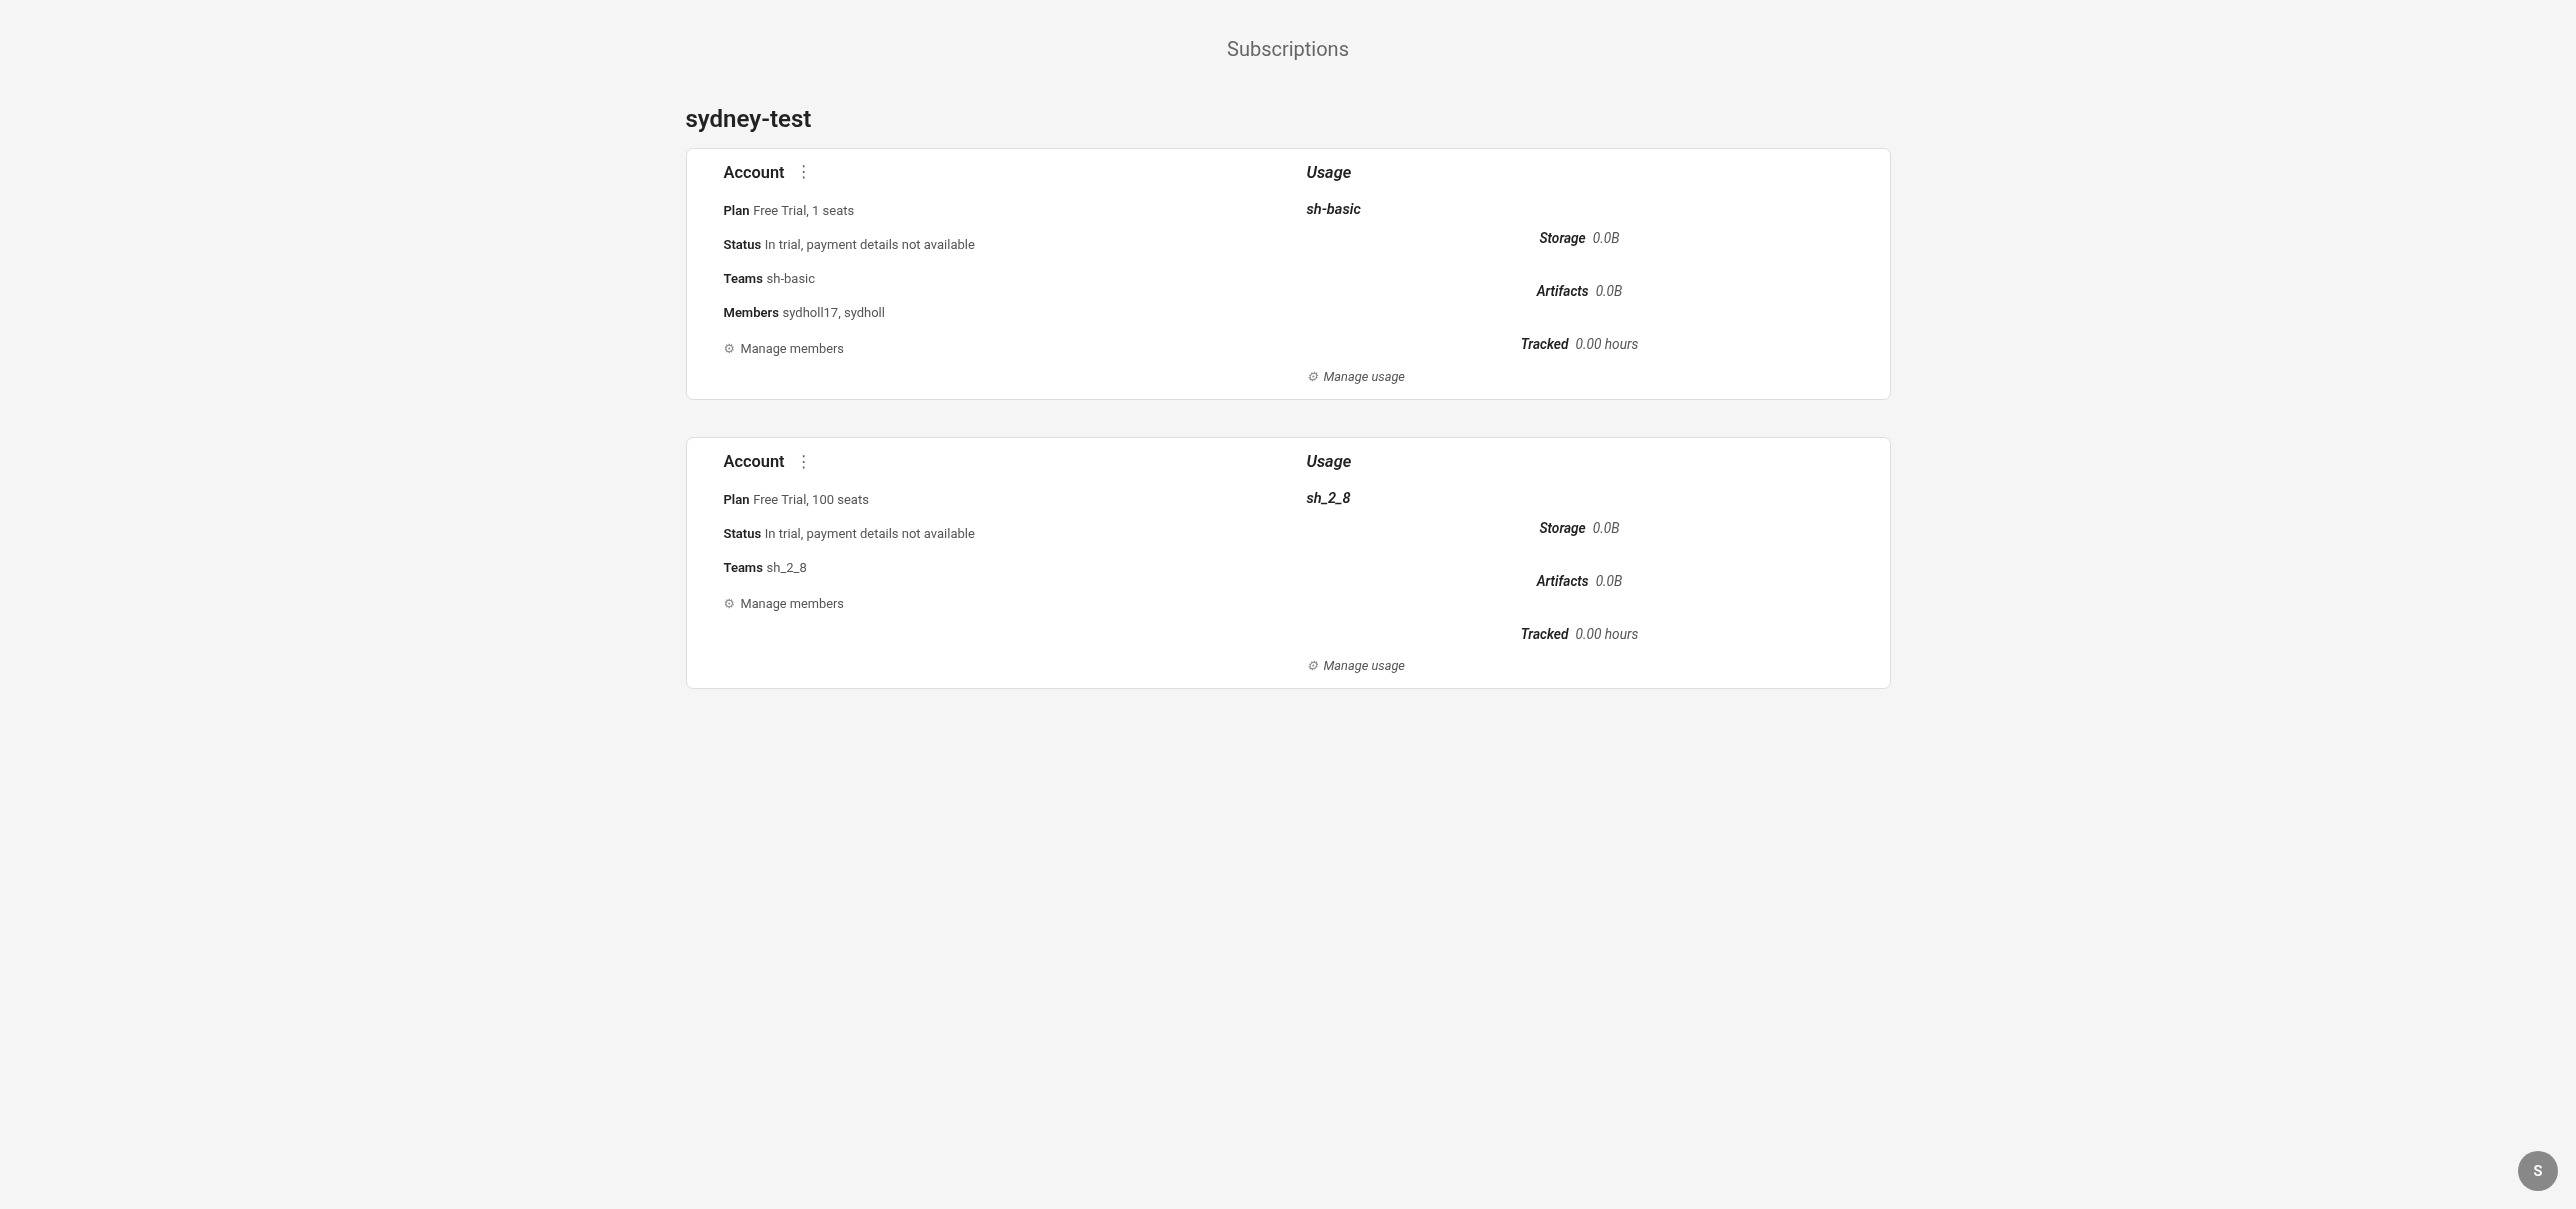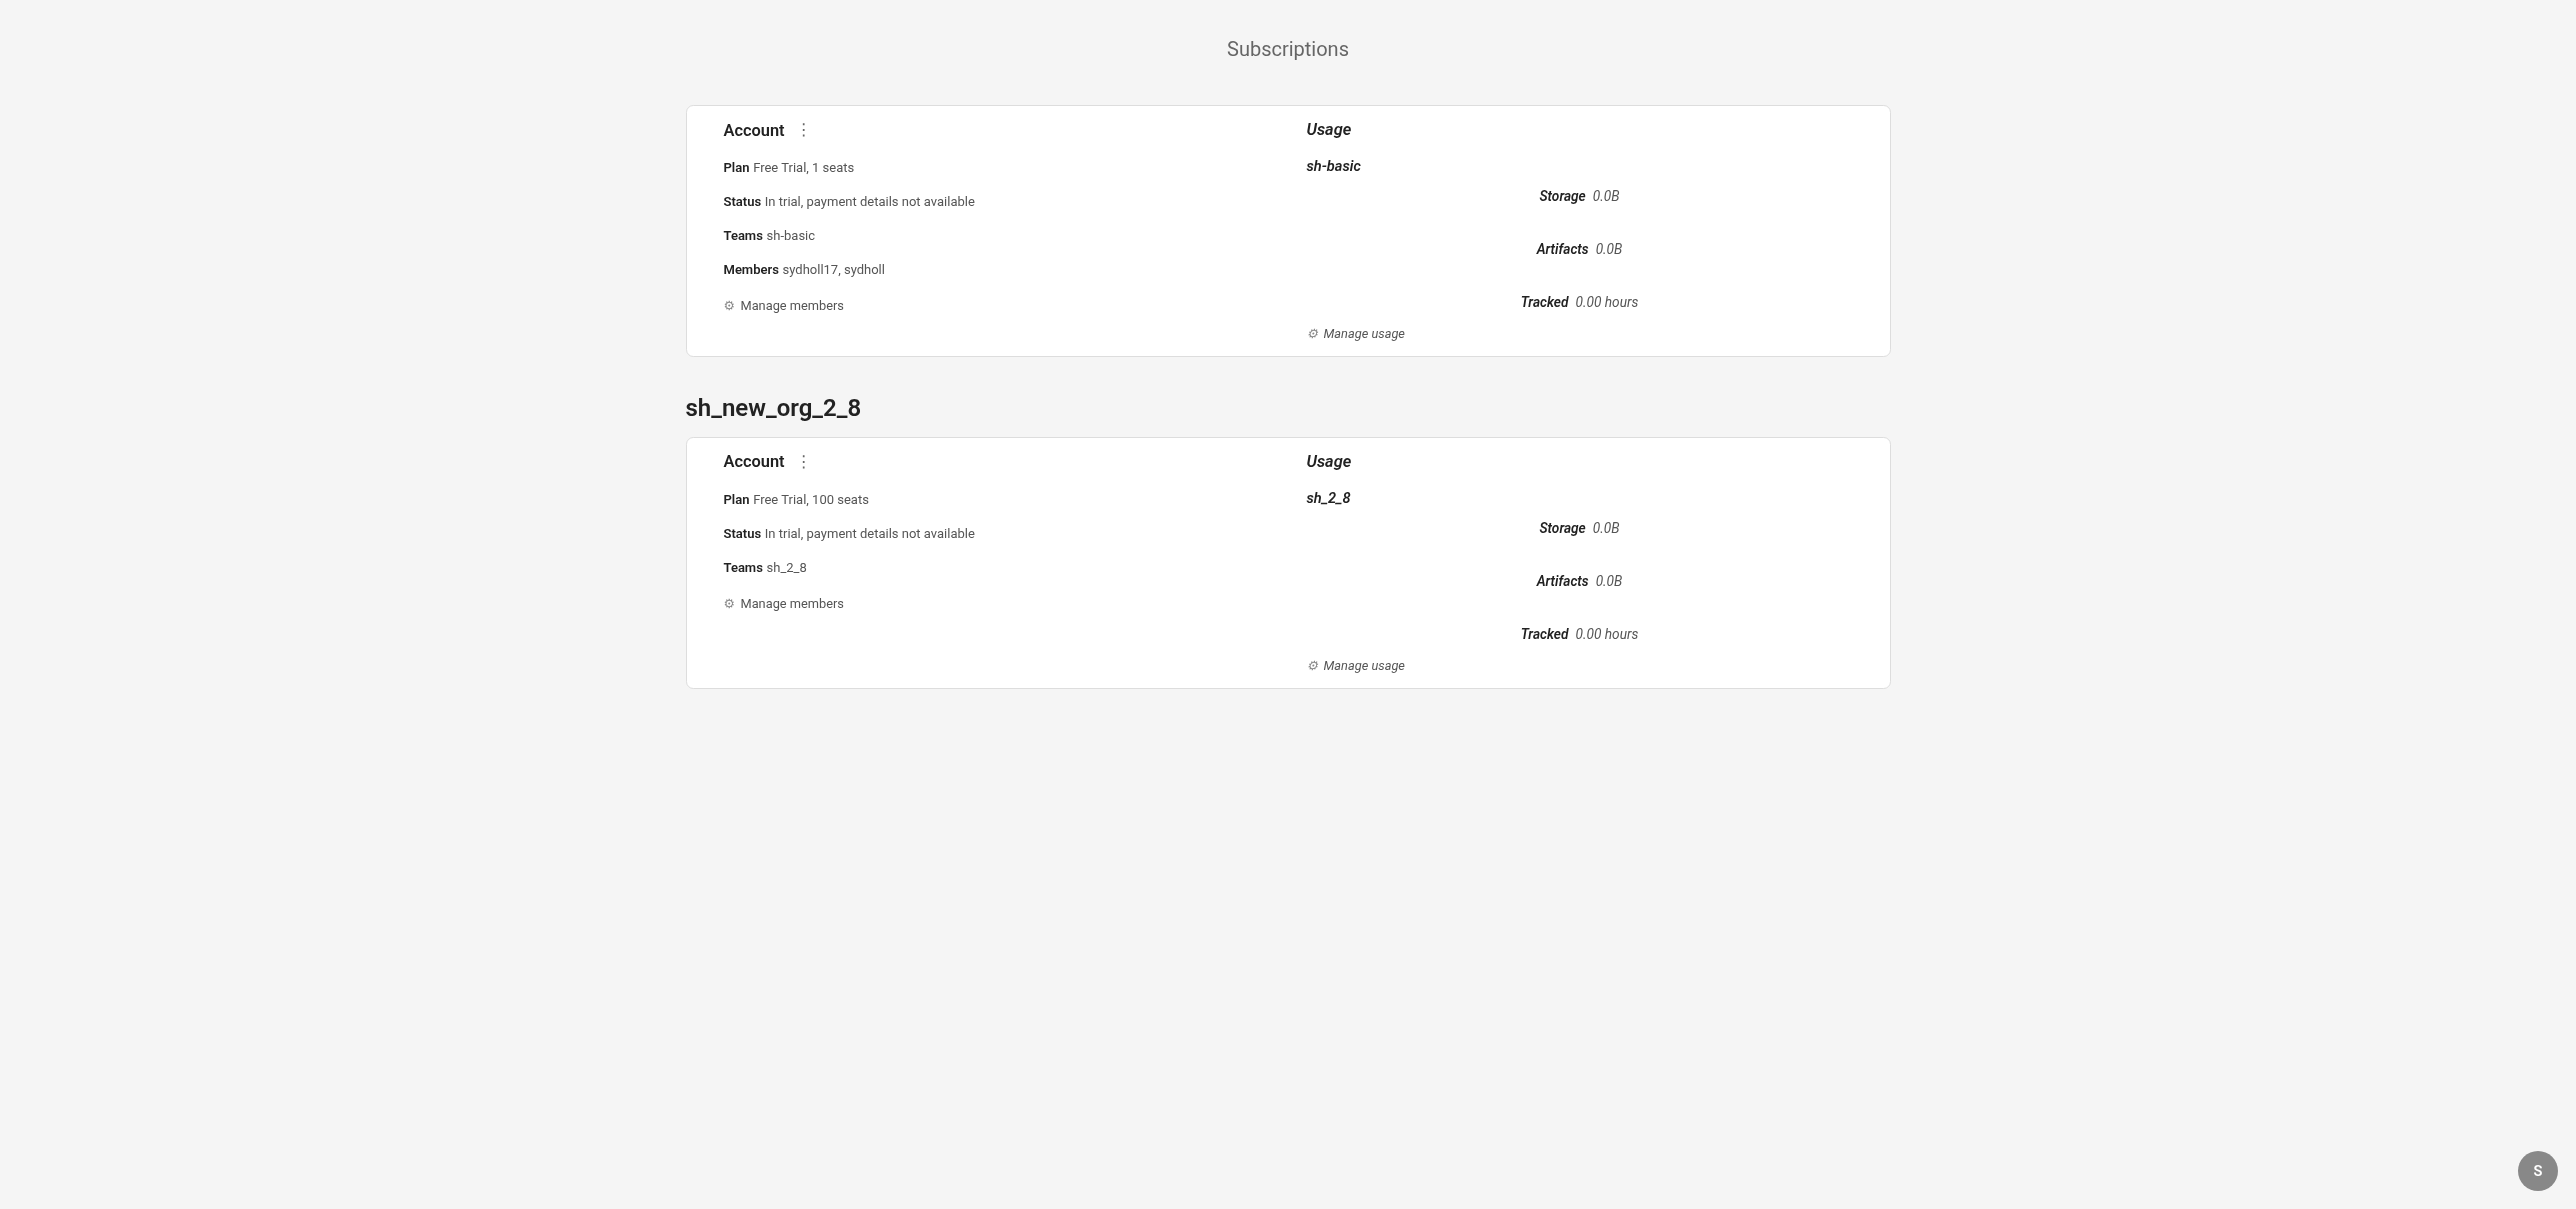--- a/index.html
+++ b/index.html
@@ -159,20 +159,21 @@
     }
   </style>
 </head>
 <body>
 
 <div class="page-container">
   <h1 class="page-title">Subscriptions</h1>
 
   <div id="orgs-container">
       <div class="org-section">
+        <div class="org-name">sydney-test</div>
         <div class="subscription-card">
           <div class="account-section"><div class="section-header">
               <span class="section-title">Account</span>
               <span class="more-icon">⋮</span>
             </div><div class="info-row"><span class="info-label">Plan</span><span class="info-value">Free Trial, 1 seats</span></div><div class="info-row"><span class="info-label">Status</span><span class="info-value">In trial, payment details not available</span></div><div class="info-row"><span class="info-label">Teams</span><span class="info-value">sh-basic</span></div><div class="info-row"><span class="info-label">Members</span><span class="info-value">sydholl17, sydholl</span></div><div class="manage-link">
               <span class="gear-icon">⚙</span>
               <span>Manage members</span>
             </div></div>
           <div class="usage-section"><div class="section-header">
               <span class="section-title">Usage</span>
@@ -189,21 +190,20 @@
         <span class="usage-stat-label">Tracked</span>
         <span class="usage-stat-value">0.00 hours</span>
       </div>
     </div><div class="manage-link">
               <span class="gear-icon">⚙</span>
               <span>Manage usage</span>
             </div></div>
         </div>
       </div>
       <div class="org-section">
-        <div class="org-name">sh_new_org_2_8</div>
         <div class="subscription-card">
           <div class="account-section"><div class="section-header">
               <span class="section-title">Account</span>
               <span class="more-icon">⋮</span>
             </div><div class="info-row"><span class="info-label">Plan</span><span class="info-value">Free Trial, 100 seats</span></div><div class="info-row"><span class="info-label">Status</span><span class="info-value">In trial, payment details not available</span></div><div class="info-row"><span class="info-label">Teams</span><span class="info-value">sh_2_8</span></div><div class="manage-link">
               <span class="gear-icon">⚙</span>
               <span>Manage members</span>
             </div></div>
           <div class="usage-section"><div class="section-header">
               <span class="section-title">Usage</span>

